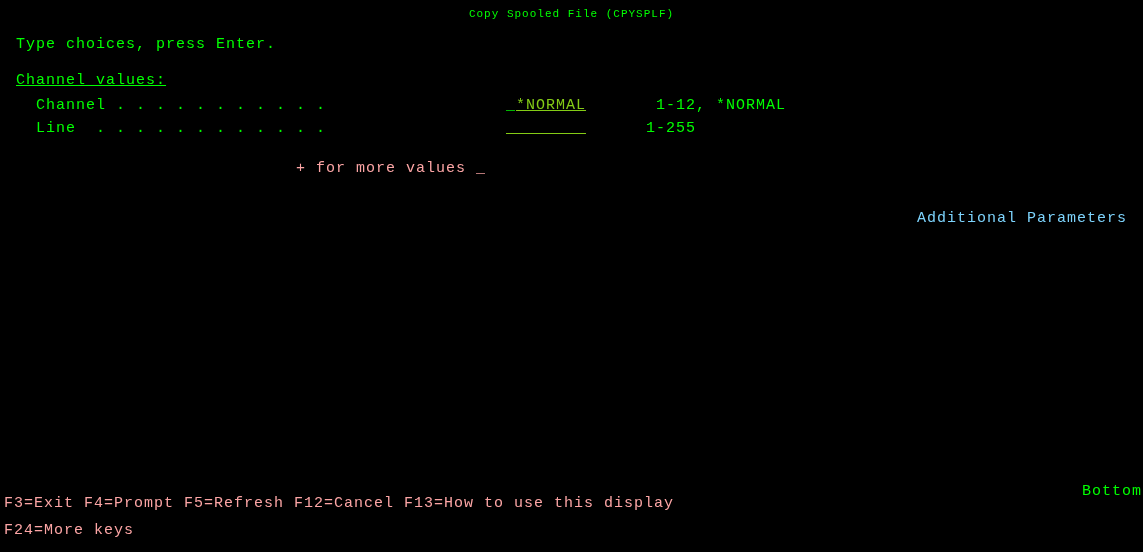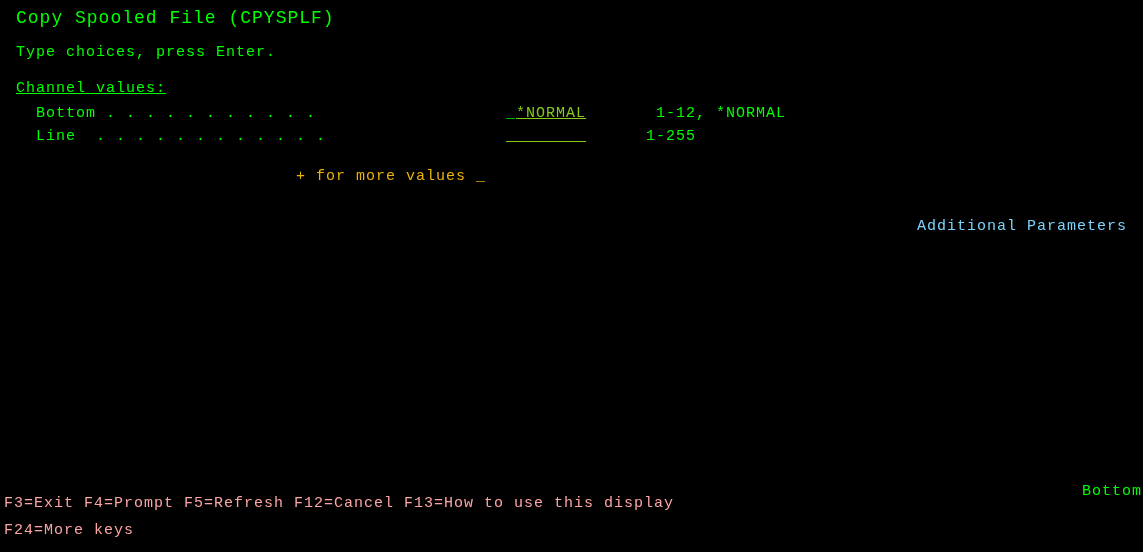--- a/index.html
+++ b/index.html
@@ -21,23 +21,24 @@
 
     .screen {
       width: 1143px;
       height: 552px;
       background-color: #000000;
       padding: 8px 16px;
       position: relative;
     }
 
     .title-line {
+      text-align: center;
       color: #00ff00;
       margin-bottom: 16px;
-      font-size: 18px;
+      font-size: 11px;
       letter-spacing: 1px;
     }
 
     .instruction-line {
       color: #00ff00;
       margin-bottom: 19px;
       letter-spacing: 1px;
     }
 
     .section-label {
@@ -65,21 +66,21 @@
       text-decoration: underline;
       min-width: 100px;
     }
 
     .field-hint {
       color: #00ff00;
       margin-left: 40px;
     }
 
     .more-values-row {
-      color: #eab308;
+      color: #fca5a5;
       margin-left: 240px;
       margin-bottom: 16px;
       letter-spacing: 1px;
       white-space: pre;
     }
 
     .additional-params {
       text-align: right;
       color: #7dd3fc;
       letter-spacing: 1px;
@@ -124,21 +125,21 @@
 
 <div class="screen">
 
   <div class="title-line">Copy Spooled File (CPYSPLF)</div>
 
   <div class="instruction-line">Type choices, press Enter.</div>
 
   <div class="section-label">Channel values:</div>
 
   <div class="field-row">
-    <span class="field-label">  Bottom . . . . . . . . . . . </span><span class="cursor-char">_</span>
+    <span class="field-label">  Channel . . . . . . . . . . . </span><span class="cursor-char">_</span>
     <span class="field-value underline">*NORMAL</span>
     <span class="field-hint">1-12, *NORMAL</span>
   </div>
 
   <div class="field-row">
     <span class="field-label">  Line  . . . . . . . . . . . . </span>
     <span class="field-value underline">________</span>
     <span class="field-hint">1-255</span>
   </div>
 

